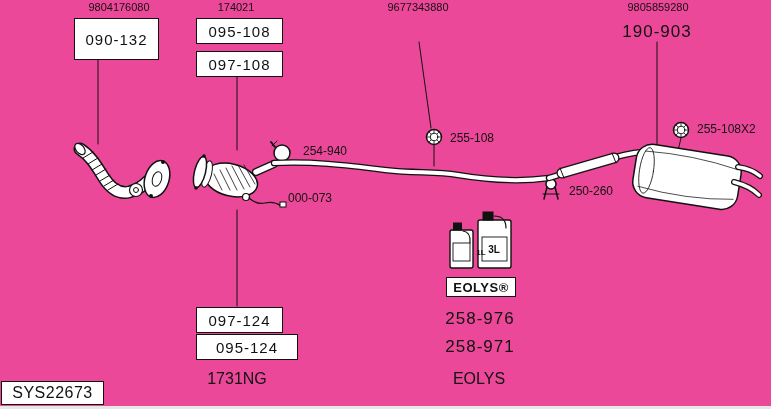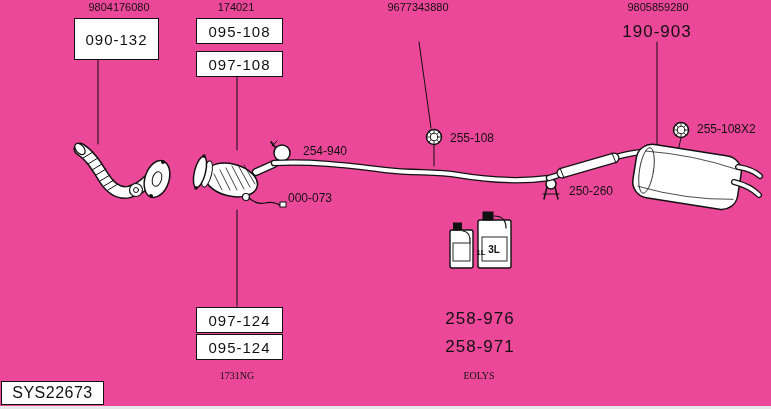--- a/index.html
+++ b/index.html
@@ -11,21 +11,21 @@
   .stage svg.drawing { position:absolute; left:0; top:0; display:block; }
   .lbl { position:absolute; white-space:nowrap; color:#111; }
   .ref { font-size:11px; transform:translateX(-50%); }
   .pn  { font-size:17px; letter-spacing:1px; transform:translateX(-50%); }
   .box {
     position:absolute; border:1px solid #111; background:#fff;
     display:flex; align-items:center; justify-content:center;
     font-size:15px; letter-spacing:1px; white-space:nowrap;
   }
   .tag { font-size:12px; }
-  .note { font-size:10px; transform:translateX(-50%);font-family:Liberation Serif, serif; }
+  .note { font-size:16px; transform:translateX(-50%); }
   .brandbox { font-weight:bold; font-size:13px; letter-spacing:0.5px; }
   .syscode { font-size:16px; letter-spacing:0.5px; }
   .vol { position:absolute; font-weight:bold; transform:translate(-50%,-50%); }
   .vol-s { font-size:8px;margin-left:20px; }
   .vol-l { font-size:10px; }
   .bottom-edge { position:absolute; left:0; bottom:0; width:100%; height:3px; background:#e7e7e7; }
 </style>
 </head>
 <body>
 
@@ -189,24 +189,25 @@
 
   <div class="lbl tag" style="left:303px; top:144px;">254-940</div>
   <div class="lbl tag" style="left:288px; top:191px;">000-073</div>
   <div class="lbl tag" style="left:450px; top:131px;">255-108</div>
   <div class="lbl tag" style="left:569px; top:184px;">250-260</div>
   <div class="lbl tag" style="left:697px; top:122px;">255-108X2</div>
 
   <span class="vol vol-s" style="left:461px; top:252px;">1L</span>
   <span class="vol vol-l" style="left:494px; top:249px;">3L</span>
 
+  <div class="box brandbox" style="left:446px; top:277px; width:70px; height:20px;">EOLYS®</div>
   <div class="lbl pn" style="left:480px; top:309px;">258-976</div>
   <div class="lbl pn" style="left:480px; top:337px;">258-971</div>
   <div class="lbl note" style="left:479px; top:370px;">EOLYS</div>
 
   <div class="box" style="left:196px; top:307px; width:87px; height:26px;">097-124</div>
-  <div class="box" style="left:196px; top:334px; width:87px; height:26px;">095-124</div>
+  <div class="box" style="left:196px; top:334px; width:102px; height:26px;">095-124</div>
   <div class="lbl note" style="left:237px; top:370px;">1731NG</div>
 
   <div class="box syscode" style="left:1px; top:381px; width:103px; height:24px;">SYS22673</div>
 
   <div class="bottom-edge"></div>
 </div>
 
 </body></html>

